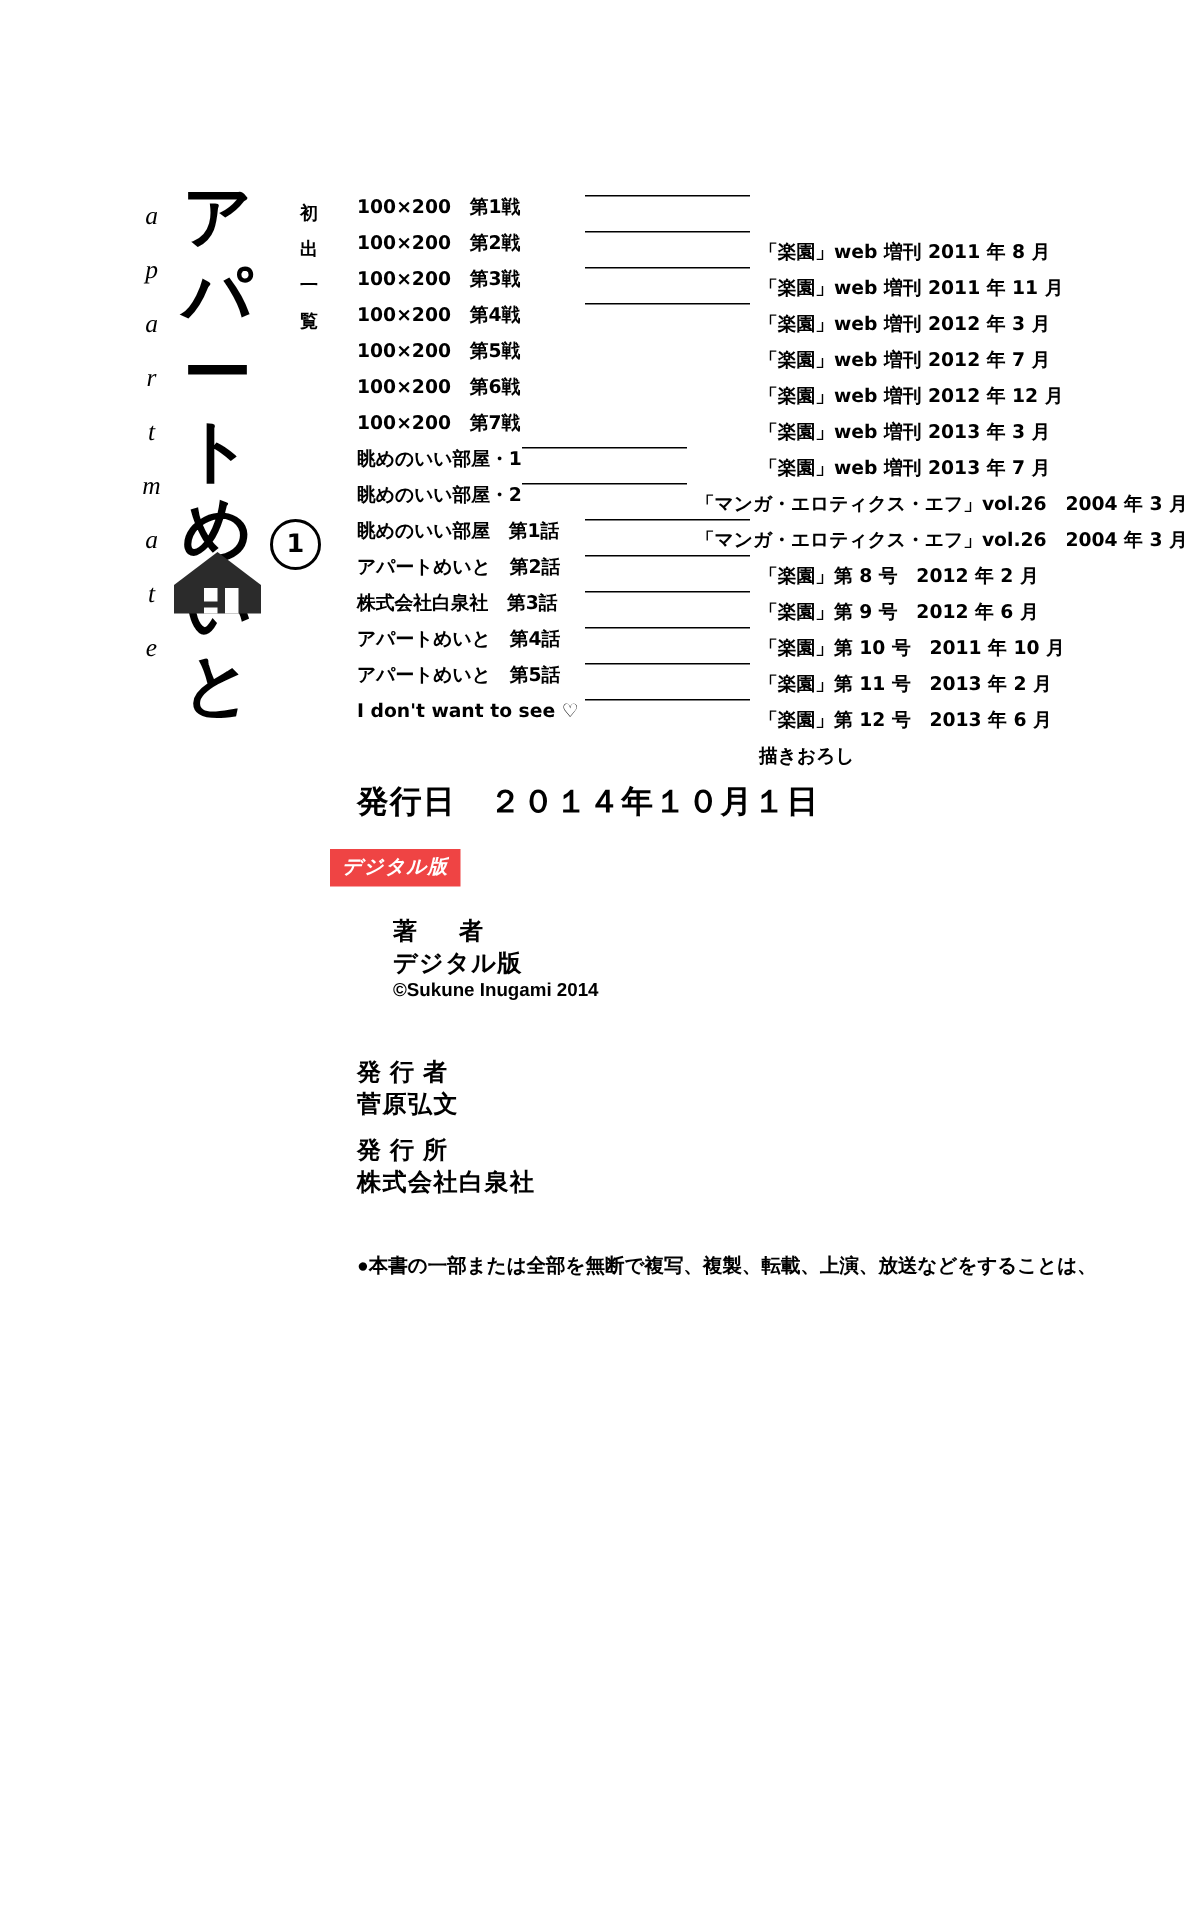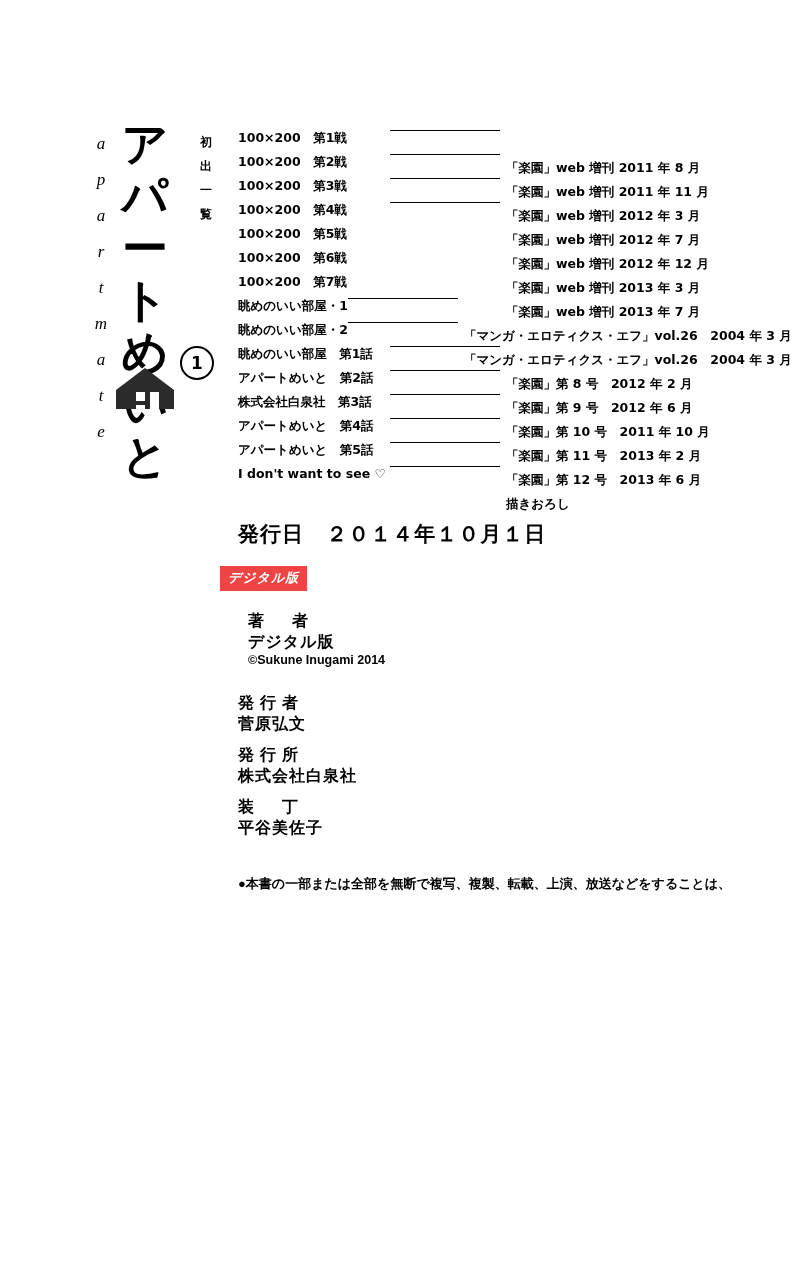--- a/index.html
+++ b/index.html
@@ -163,27 +163,27 @@
     font-size: 16px;
     margin-bottom: 10px;
     flex-direction: column;
   }
   .credit-row .c-label {
     width: 115px;
     letter-spacing: 6px;
   }
   .credit-row .c-value { letter-spacing: 1px; }
   .credit-row .c-extra {
-    margin-left: 10px;
+    margin-left: 24px;
     font-family: "Liberation Sans", sans-serif;
     font-size: 12.5px;
     font-weight: bold;
     letter-spacing: 0;
   }
-  .credits-group2 { margin-top: 26px; }
+  .credits-group2 { margin-top: 38px; }
 
   .notice {
     margin-top: 34px;
     padding-left: 38px;
     font-family: Liberation Sans, sans-serif;
     font-weight: bold;
     font-size: 13px;
     line-height: 22px;
     letter-spacing: 0px;
   }
@@ -326,24 +326,20 @@
 
     <div class="credits-group2">
       <div class="credit-row">
         <span class="c-label">発行者</span>
         <span class="c-value">菅原弘文</span>
       </div>
       <div class="credit-row">
         <span class="c-label">発行所</span>
         <span class="c-value">株式会社白泉社</span>
       </div>
-      <div class="credit-row">
-        <span class="c-label">装　丁</span>
-        <span class="c-value">平谷美佐子</span>
-      </div>
     </div>
   </div>
 
   <div class="notice">
     <div>●本書の一部または全部を無断で複写、複製、転載、上演、放送などをすることは、</div>
   </div>
 
 </div>
 
 </body></html>

